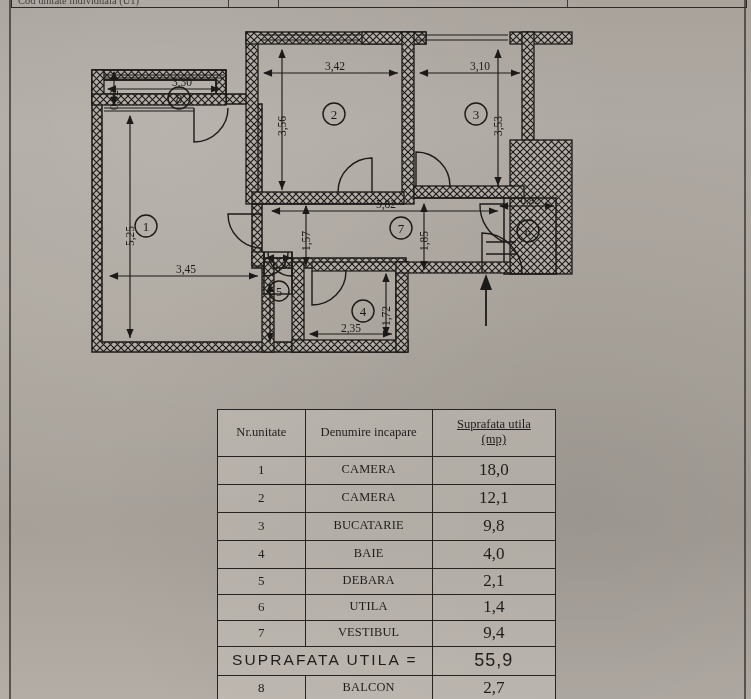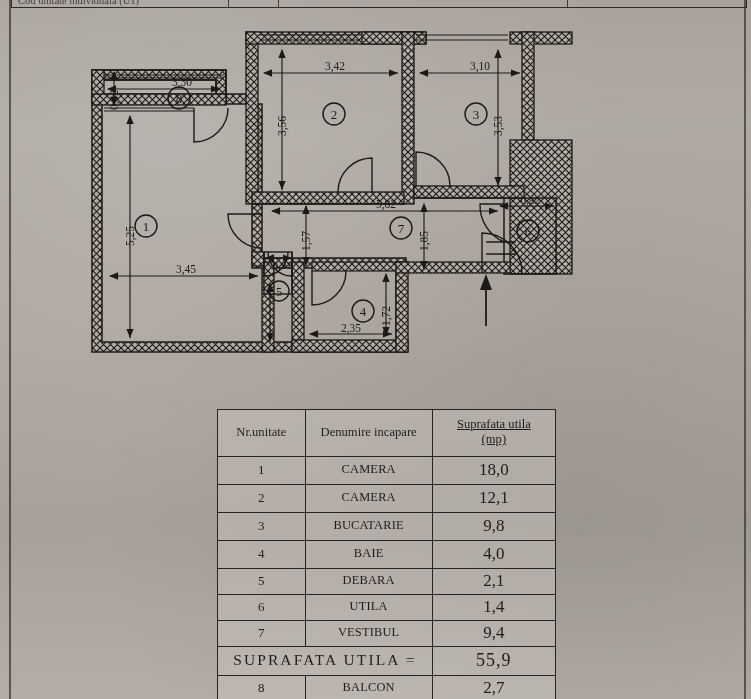--- a/index.html
+++ b/index.html
@@ -76,21 +76,21 @@
   .col-nr{width:85px;}
   .col-den{width:128px;}
   .col-sup{width:126px;text-decoration:underline;}
   #room-table td.cell-nr{font-size:13px;padding:2px 0 3px;}
   #room-table td.cell-den{font-size:12.4px;padding:2px 0 3px;letter-spacing:.2px;}
   #room-table td.cell-sup{font-size:17px;padding:2px 0 3px;}
   tr.r-tall td{height:22px;}
   tr.r-short td{height:19px;}
   
   tr.total-row td{
-    font-family:Liberation Serif, serif;
+    font-family:Liberation Sans, sans-serif;
     font-weight:bold;
     letter-spacing:2.1px;
     font-size:15.5px;
     padding:3px 0 4px;
     color:#131211;
   }
   tr.total-row td.total-val{
     letter-spacing:1px;font-size:18px;
   }
   .lbl-left{ text-align:center; }

